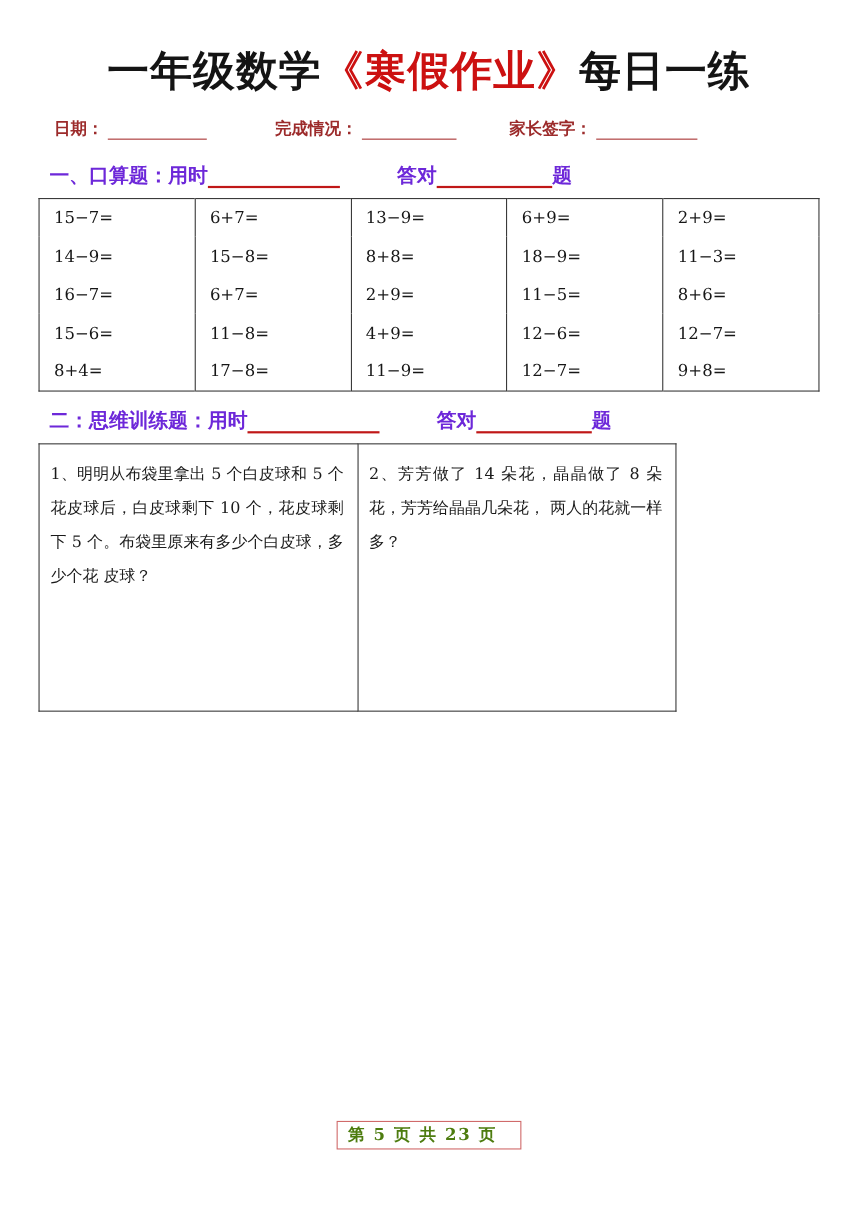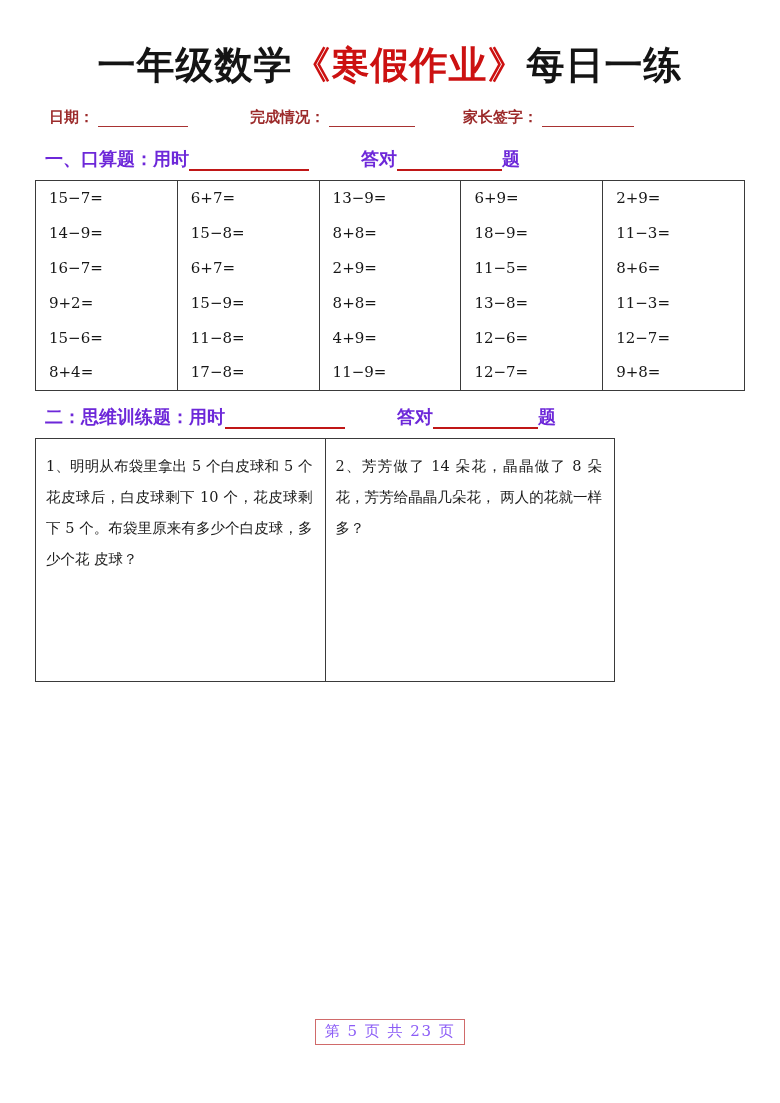--- a/index.html
+++ b/index.html
@@ -130,25 +130,25 @@
   .footer {
     position: absolute;
     left: 0;
     right: 0;
     top: 1019px;
     text-align: center;
   }
   .footer-box {
     display: inline-block;
     border: 1.3px solid #d06a6a;
-    padding: 2px 9px 3px 9px;
+    padding: 2px 21px 3px 9px;
     font-family: "DejaVu Serif", "Liberation Serif", serif;
     font-size: 15px;
-    font-weight: normal;
-    color: #8b5cf6;
+    font-weight: bold;
+    color: #4d7c0f;
     letter-spacing: 1.5px;
     white-space: nowrap;
   }
 </style>
 </head>
 <body>
 
 <div class="page">
 
   <div class="title">
@@ -198,27 +198,20 @@
           <td>11−3=</td>
         </tr>
         <tr>
           <td>16−7=</td>
           <td>6+7=</td>
           <td>2+9=</td>
           <td>11−5=</td>
           <td>8+6=</td>
         </tr>
         <tr>
-          <td>9+2=</td>
-          <td>15−9=</td>
-          <td>8+8=</td>
-          <td>13−8=</td>
-          <td>11−3=</td>
-        </tr>
-        <tr>
           <td>15−6=</td>
           <td>11−8=</td>
           <td>4+9=</td>
           <td>12−6=</td>
           <td>12−7=</td>
         </tr>
         <tr>
           <td>8+4=</td>
           <td>17−8=</td>
           <td>11−9=</td>

